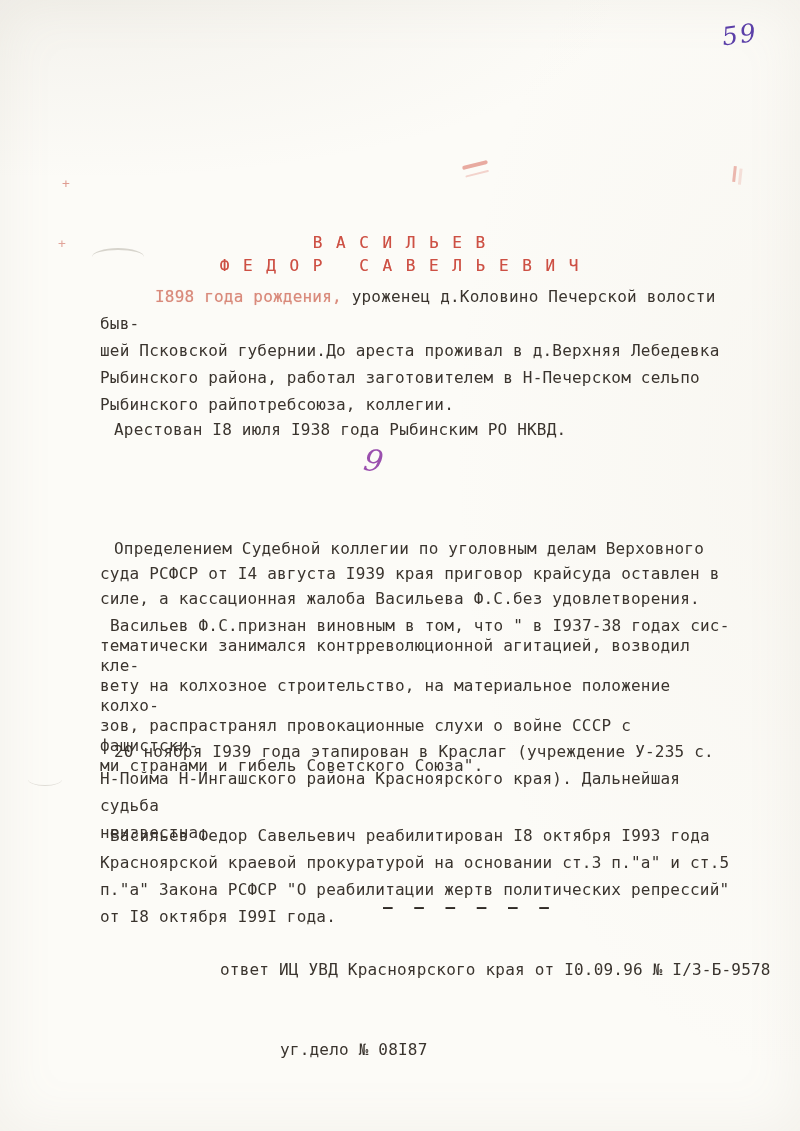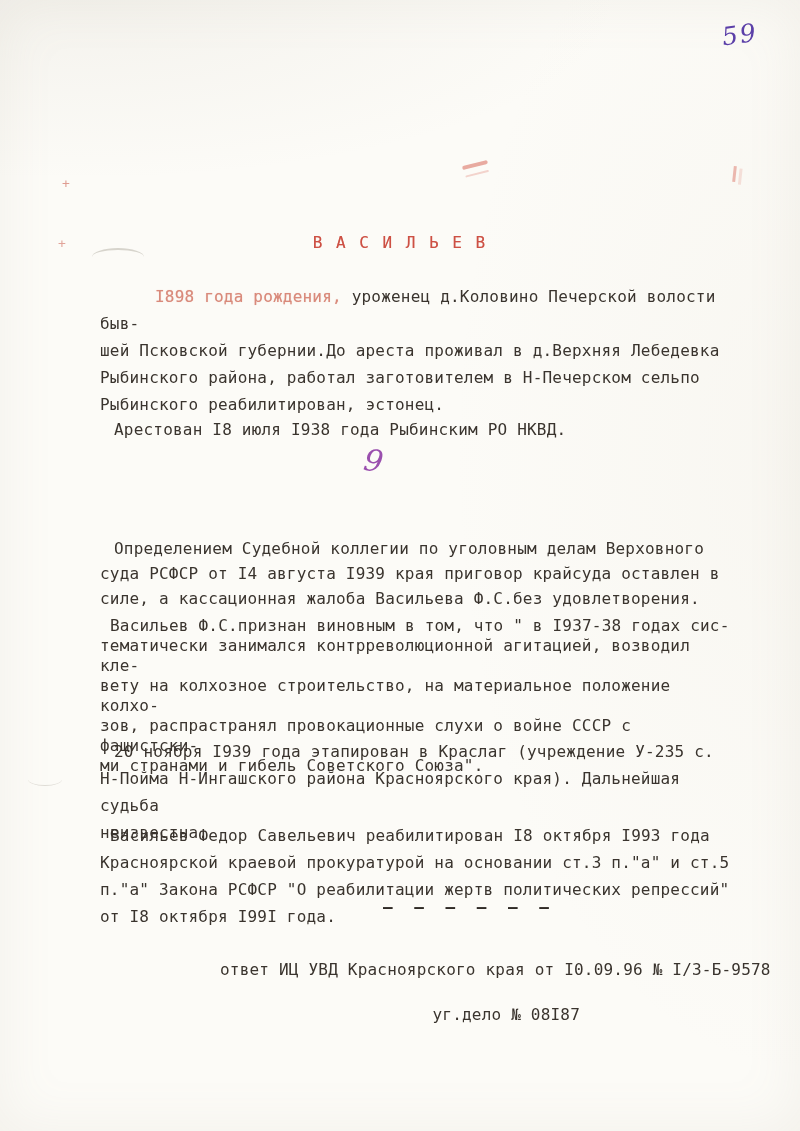--- a/index.html
+++ b/index.html
@@ -50,21 +50,21 @@
   
   .p-birth{top:283px;left:100px;width:625px;text-indent:55px;}
   .p-arrest{top:416px;left:100px;width:625px;text-indent:14px;}
   .p-sentence{top:424px;left:100px;width:625px;line-height:28px;}
   .p-appeal{top:536px;left:100px;width:632px;text-indent:14px;line-height:25px;}
   .p-charges{top:616px;left:100px;width:632px;text-indent:10px;line-height:20px;}
   .p-transfer{top:738px;left:100px;width:632px;text-indent:14px;}
   .p-rehab{top:822px;left:100px;width:640px;text-indent:10px;}
   .p-basis1{top:928px;left:112px;width:640px;}
   .p-basis2{top:956px;left:220px;width:580px;}
-  .p-case{top:1001px;left:280px;width:300px;text-align:right;}
+  .p-case{top:1036px;left:280px;width:300px;}
   
   .artifact{position:absolute;pointer-events:none;}
   .plus-1{top:176px;left:62px;color:#d06a5c;font-size:13px;opacity:.65;}
   .plus-2{top:236px;left:58px;color:#d06a5c;font-size:13px;opacity:.6;}
   .smudge-mid{top:163px;left:462px;width:26px;height:4px;background:#d9695a;opacity:.55;transform:rotate(-14deg);border-radius:2px;box-shadow:0 9px 0 -1px rgba(217,105,90,.5);}
   .smudge-right{top:166px;left:733px;width:3px;height:16px;background:#d9695a;opacity:.45;transform:rotate(6deg);box-shadow:6px 2px 0 0 rgba(217,105,90,.4);}
   .curve-grey{top:248px;left:92px;width:52px;height:16px;border-top:2px solid rgba(120,110,95,.28);border-radius:50% 50% 0 0;}
   .curve-grey2{top:773px;left:28px;width:34px;height:12px;border-bottom:1.5px solid rgba(120,110,95,.22);border-radius:0 0 50% 50%;}
 </style>
 </head>
@@ -75,25 +75,26 @@
   <div class="handwriting page-num">59</div>
 
   <span class="artifact plus-1">+</span>
   <span class="artifact plus-2">+</span>
   <span class="artifact smudge-mid"></span>
   <span class="artifact smudge-right"></span>
   <span class="artifact curve-grey"></span>
   <span class="artifact curve-grey2"></span>
 
   <div class="title-line" style="top:233px;">В А С И Л Ь Е В</div>
+  <div class="title-line" style="top:256px;">Ф Е Д О Р   С А В Е Л Ь Е В И Ч</div>
 
   <div class="tw p-birth"><span class="red-faded">I898 года рождения,</span><span> уроженец д.Коловино Печерской волости быв-
 шей Псковской губернии.До ареста проживал в д.Верхняя Лебедевка
 Рыбинского района, работал заготовителем в Н-Печерском сельпо
-Рыбинского реабилитирован, эстонец.</span></div>
+Рыбинского райпотребсоюза, коллегии.</span></div>
 
   <div class="tw p-arrest">Арестован I8 июля I938 года Рыбинским РО НКВД.</div>
 
 
   <div class="handwriting correction-nine">9</div>
 
   <div class="tw p-appeal">Определением Судебной коллегии по уголовным делам Верховного
 суда РСФСР от I4 августа I939 края приговор крайсуда оставлен в
 силе, а кассационная жалоба Васильева Ф.С.без удовлетворения.</div>
 

